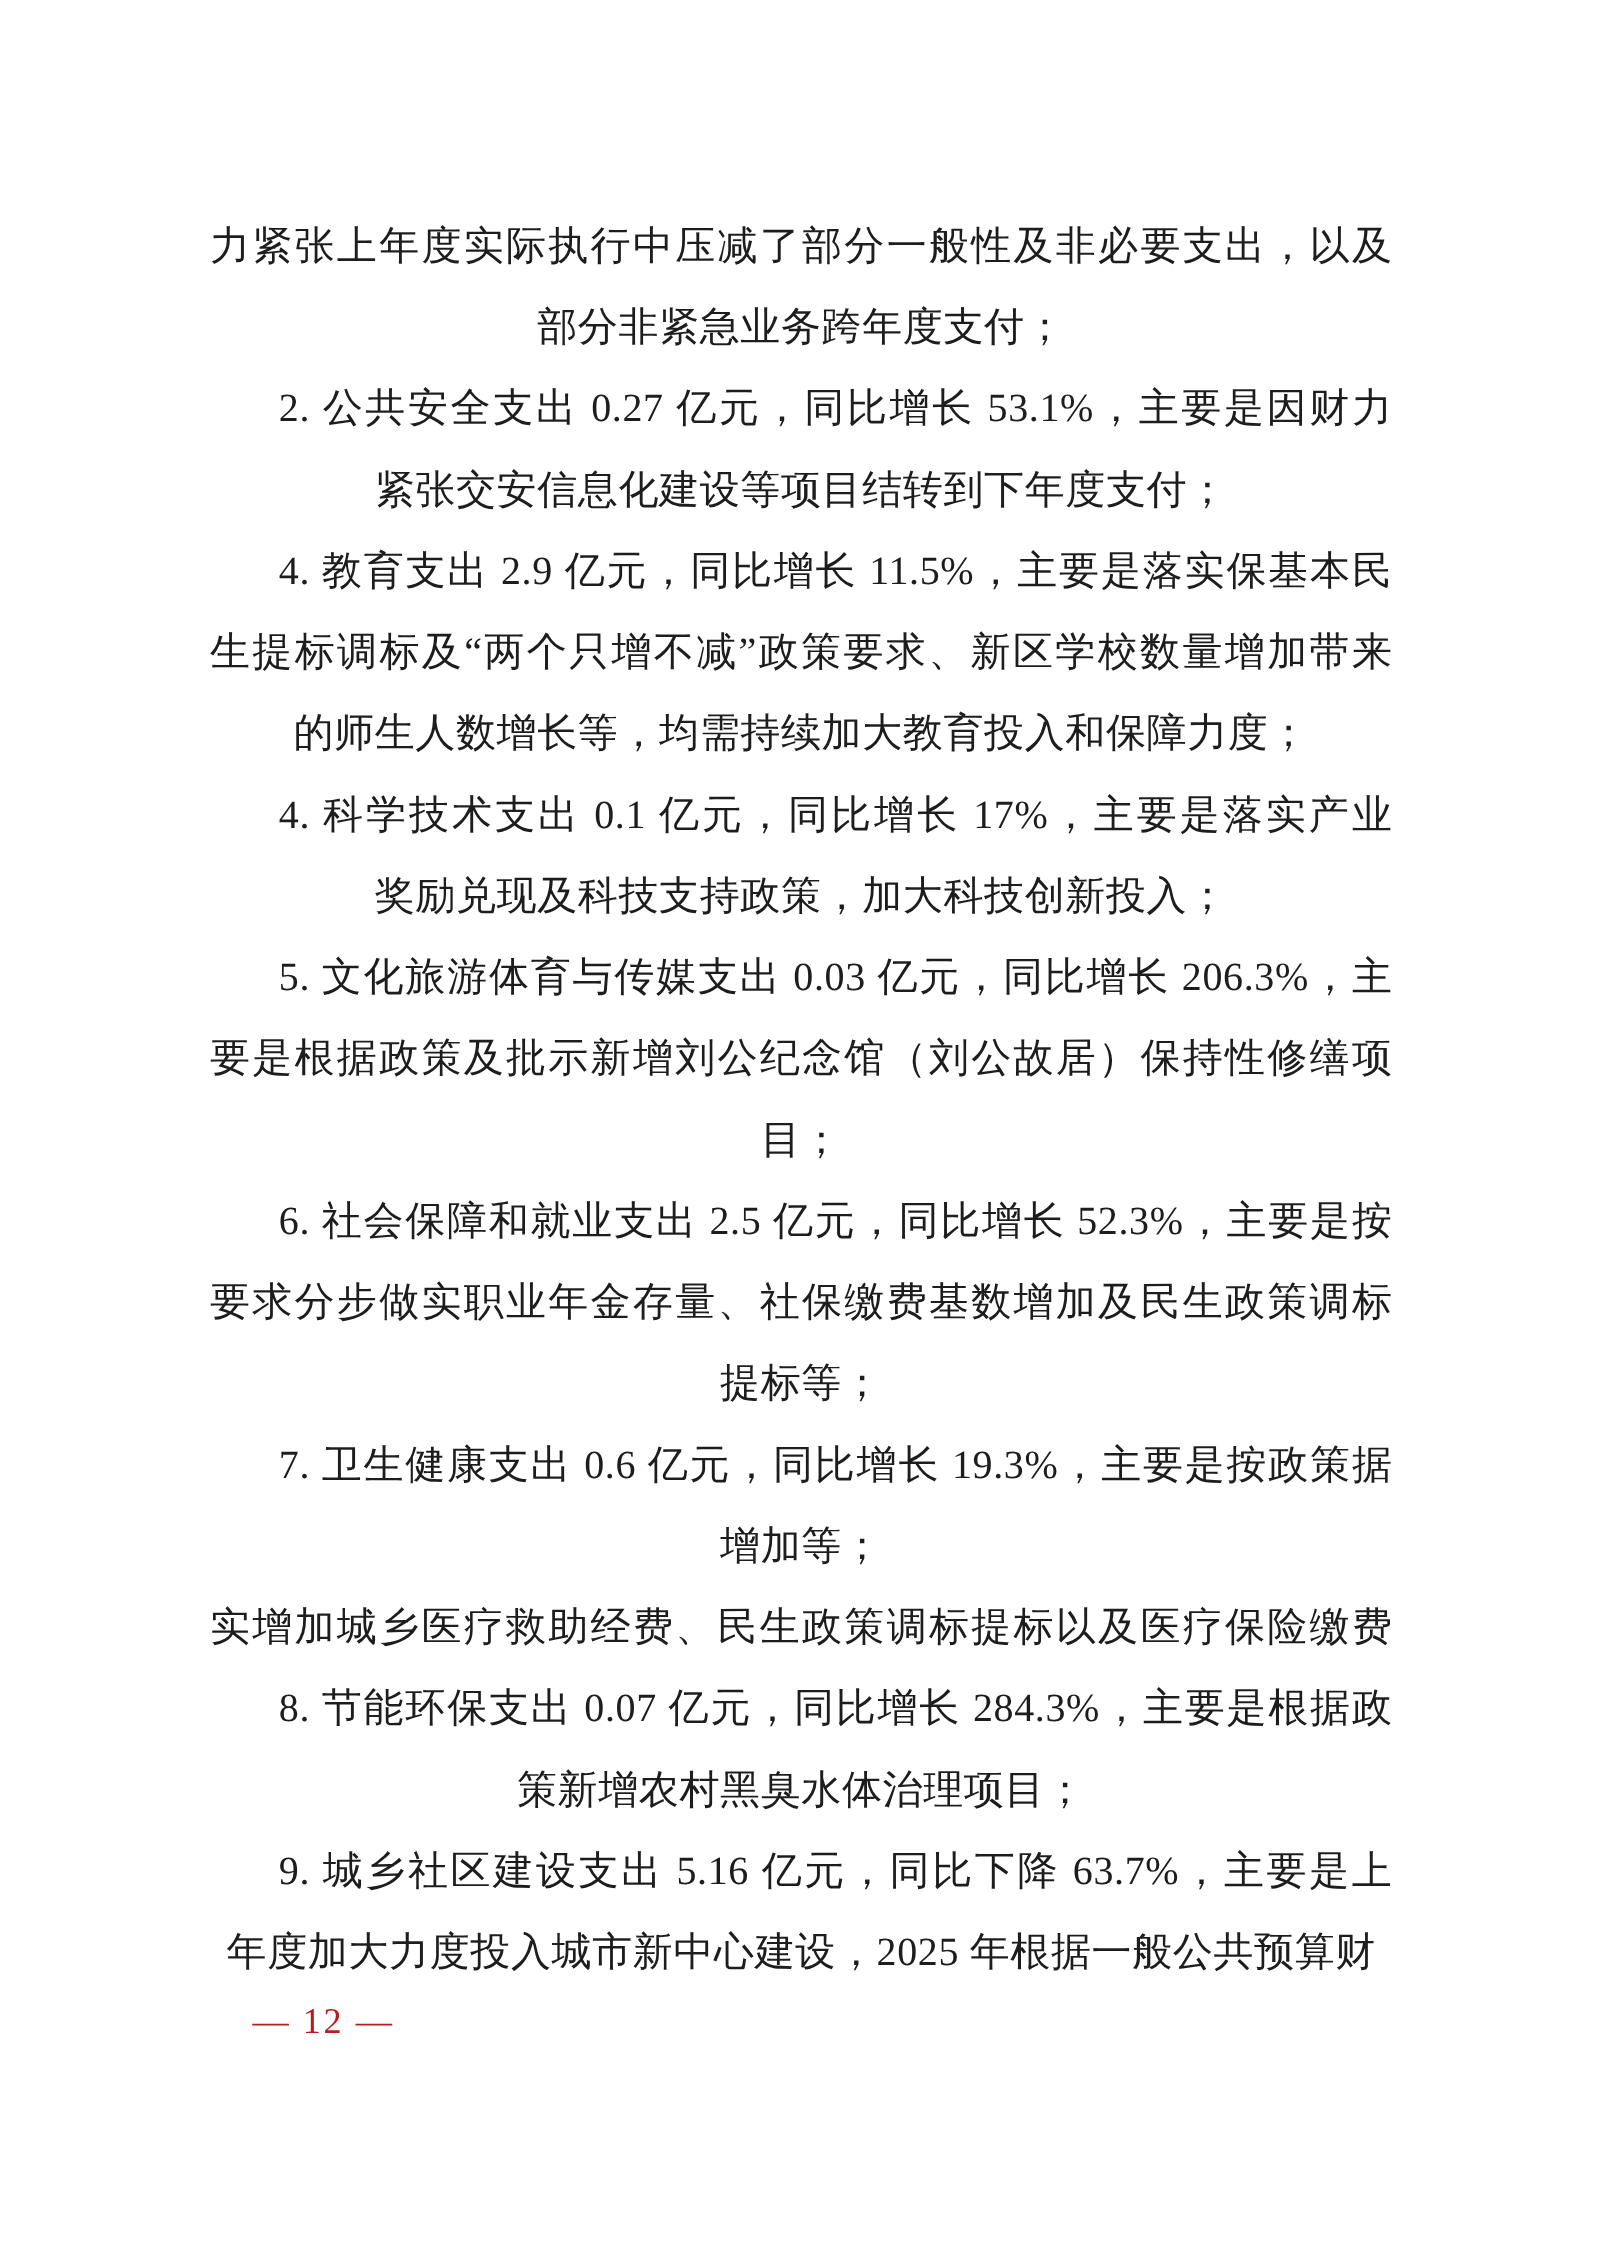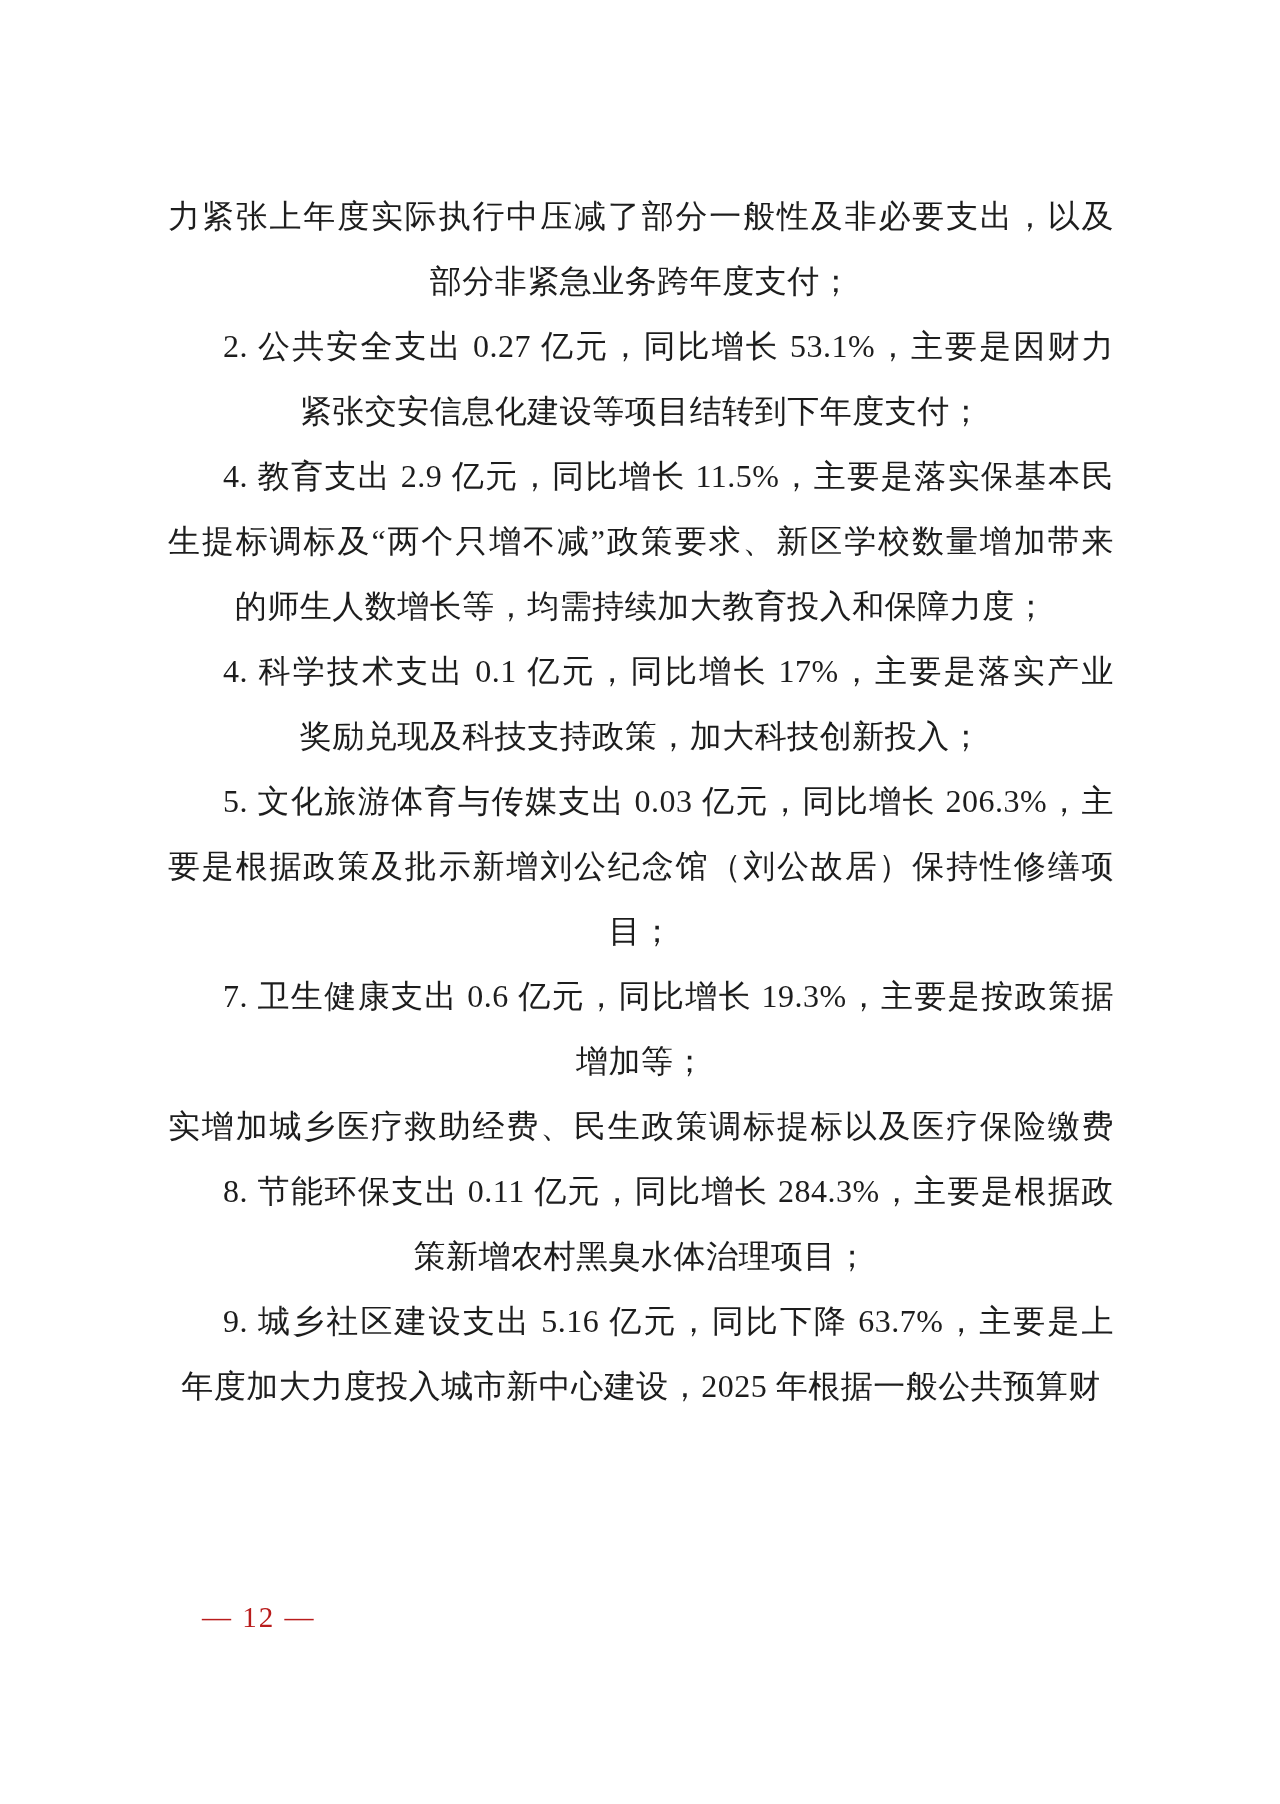--- a/index.html
+++ b/index.html
@@ -16,21 +16,21 @@
   .page {
     position: relative;
     width: 1280px;
     height: 1804px;
     background: #ffffff;
     color: #1d1d1d;
   }
   .text-block {
     position: absolute;
     left: 168px;
-    top: 184px;
+    top: 164px;
     width: 946px;
   }
   .para {
     margin: 0;
     padding: 0;
   }
   .line {
     height: 65px;
     line-height: 65px;
     font-size: 32px;
@@ -78,26 +78,31 @@
       <div class="para">
         <div class="line indent just">4. 科学技术支出 0.1 亿元，同比增长 17%，主要是落实产业</div>
         <div class="line">奖励兑现及科技支持政策，加大科技创新投入；</div>
       </div>
       <div class="para">
         <div class="line indent just">5. 文化旅游体育与传媒支出 0.03 亿元，同比增长 206.3%，主</div>
         <div class="line just">要是根据政策及批示新增刘公纪念馆（刘公故居）保持性修缮项</div>
         <div class="line">目；</div>
       </div>
       <div class="para">
+        <div class="line indent just">6. 社会保障和就业支出 2.5 亿元，同比增长 52.3%，主要是按</div>
+        <div class="line just">要求分步做实职业年金存量、社保缴费基数增加及民生政策调标</div>
+        <div class="line">提标等；</div>
+      </div>
+      <div class="para">
         <div class="line indent just">7. 卫生健康支出 0.6 亿元，同比增长 19.3%，主要是按政策据</div>
         <div class="line">增加等；</div>
         <div class="line just">实增加城乡医疗救助经费、民生政策调标提标以及医疗保险缴费</div>
       </div>
       <div class="para">
-        <div class="line indent just">8. 节能环保支出 0.11 亿元，同比增长 284.3%，主要是根据政</div>
+        <div class="line indent just">8. 节能环保支出 0.07 亿元，同比增长 284.3%，主要是根据政</div>
         <div class="line">策新增农村黑臭水体治理项目；</div>
       </div>
       <div class="para">
         <div class="line indent just">9. 城乡社区建设支出 5.16 亿元，同比下降 63.7%，主要是上</div>
         <div class="line">年度加大力度投入城市新中心建设，2025 年根据一般公共预算财</div>
       </div>
     </main>
   <div class="footer">
     <span>— 12 —</span>
   </div>

